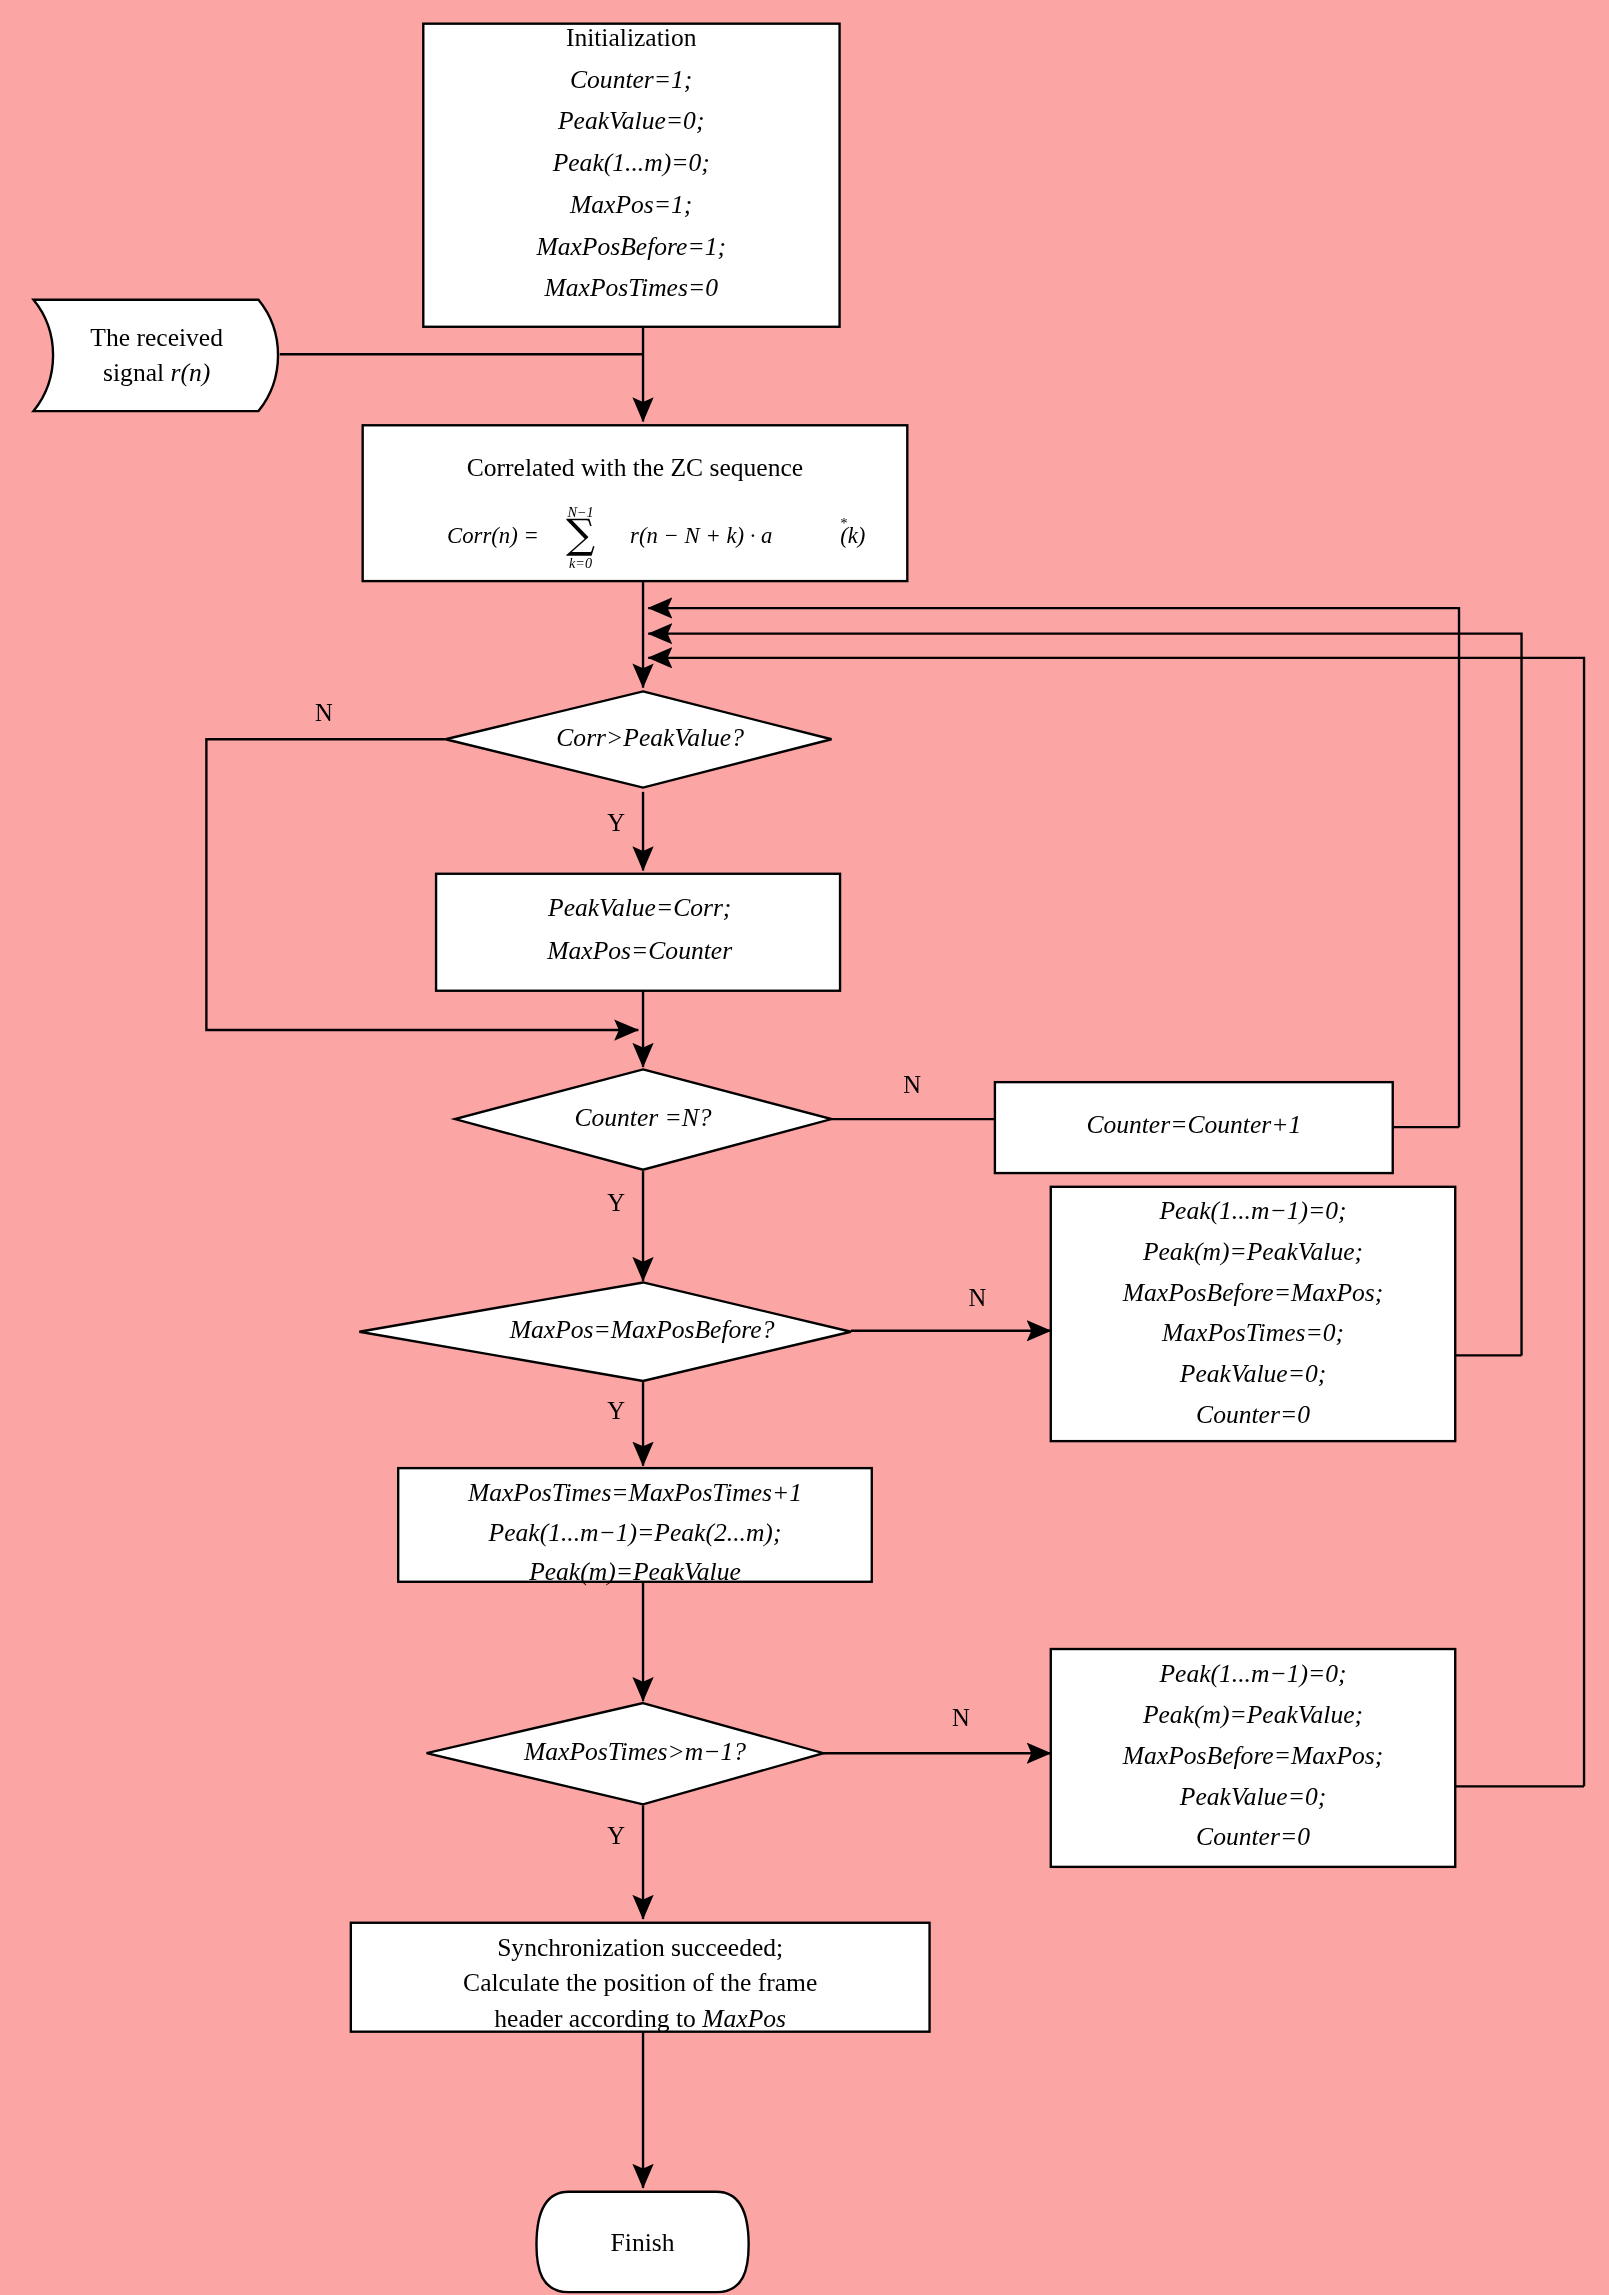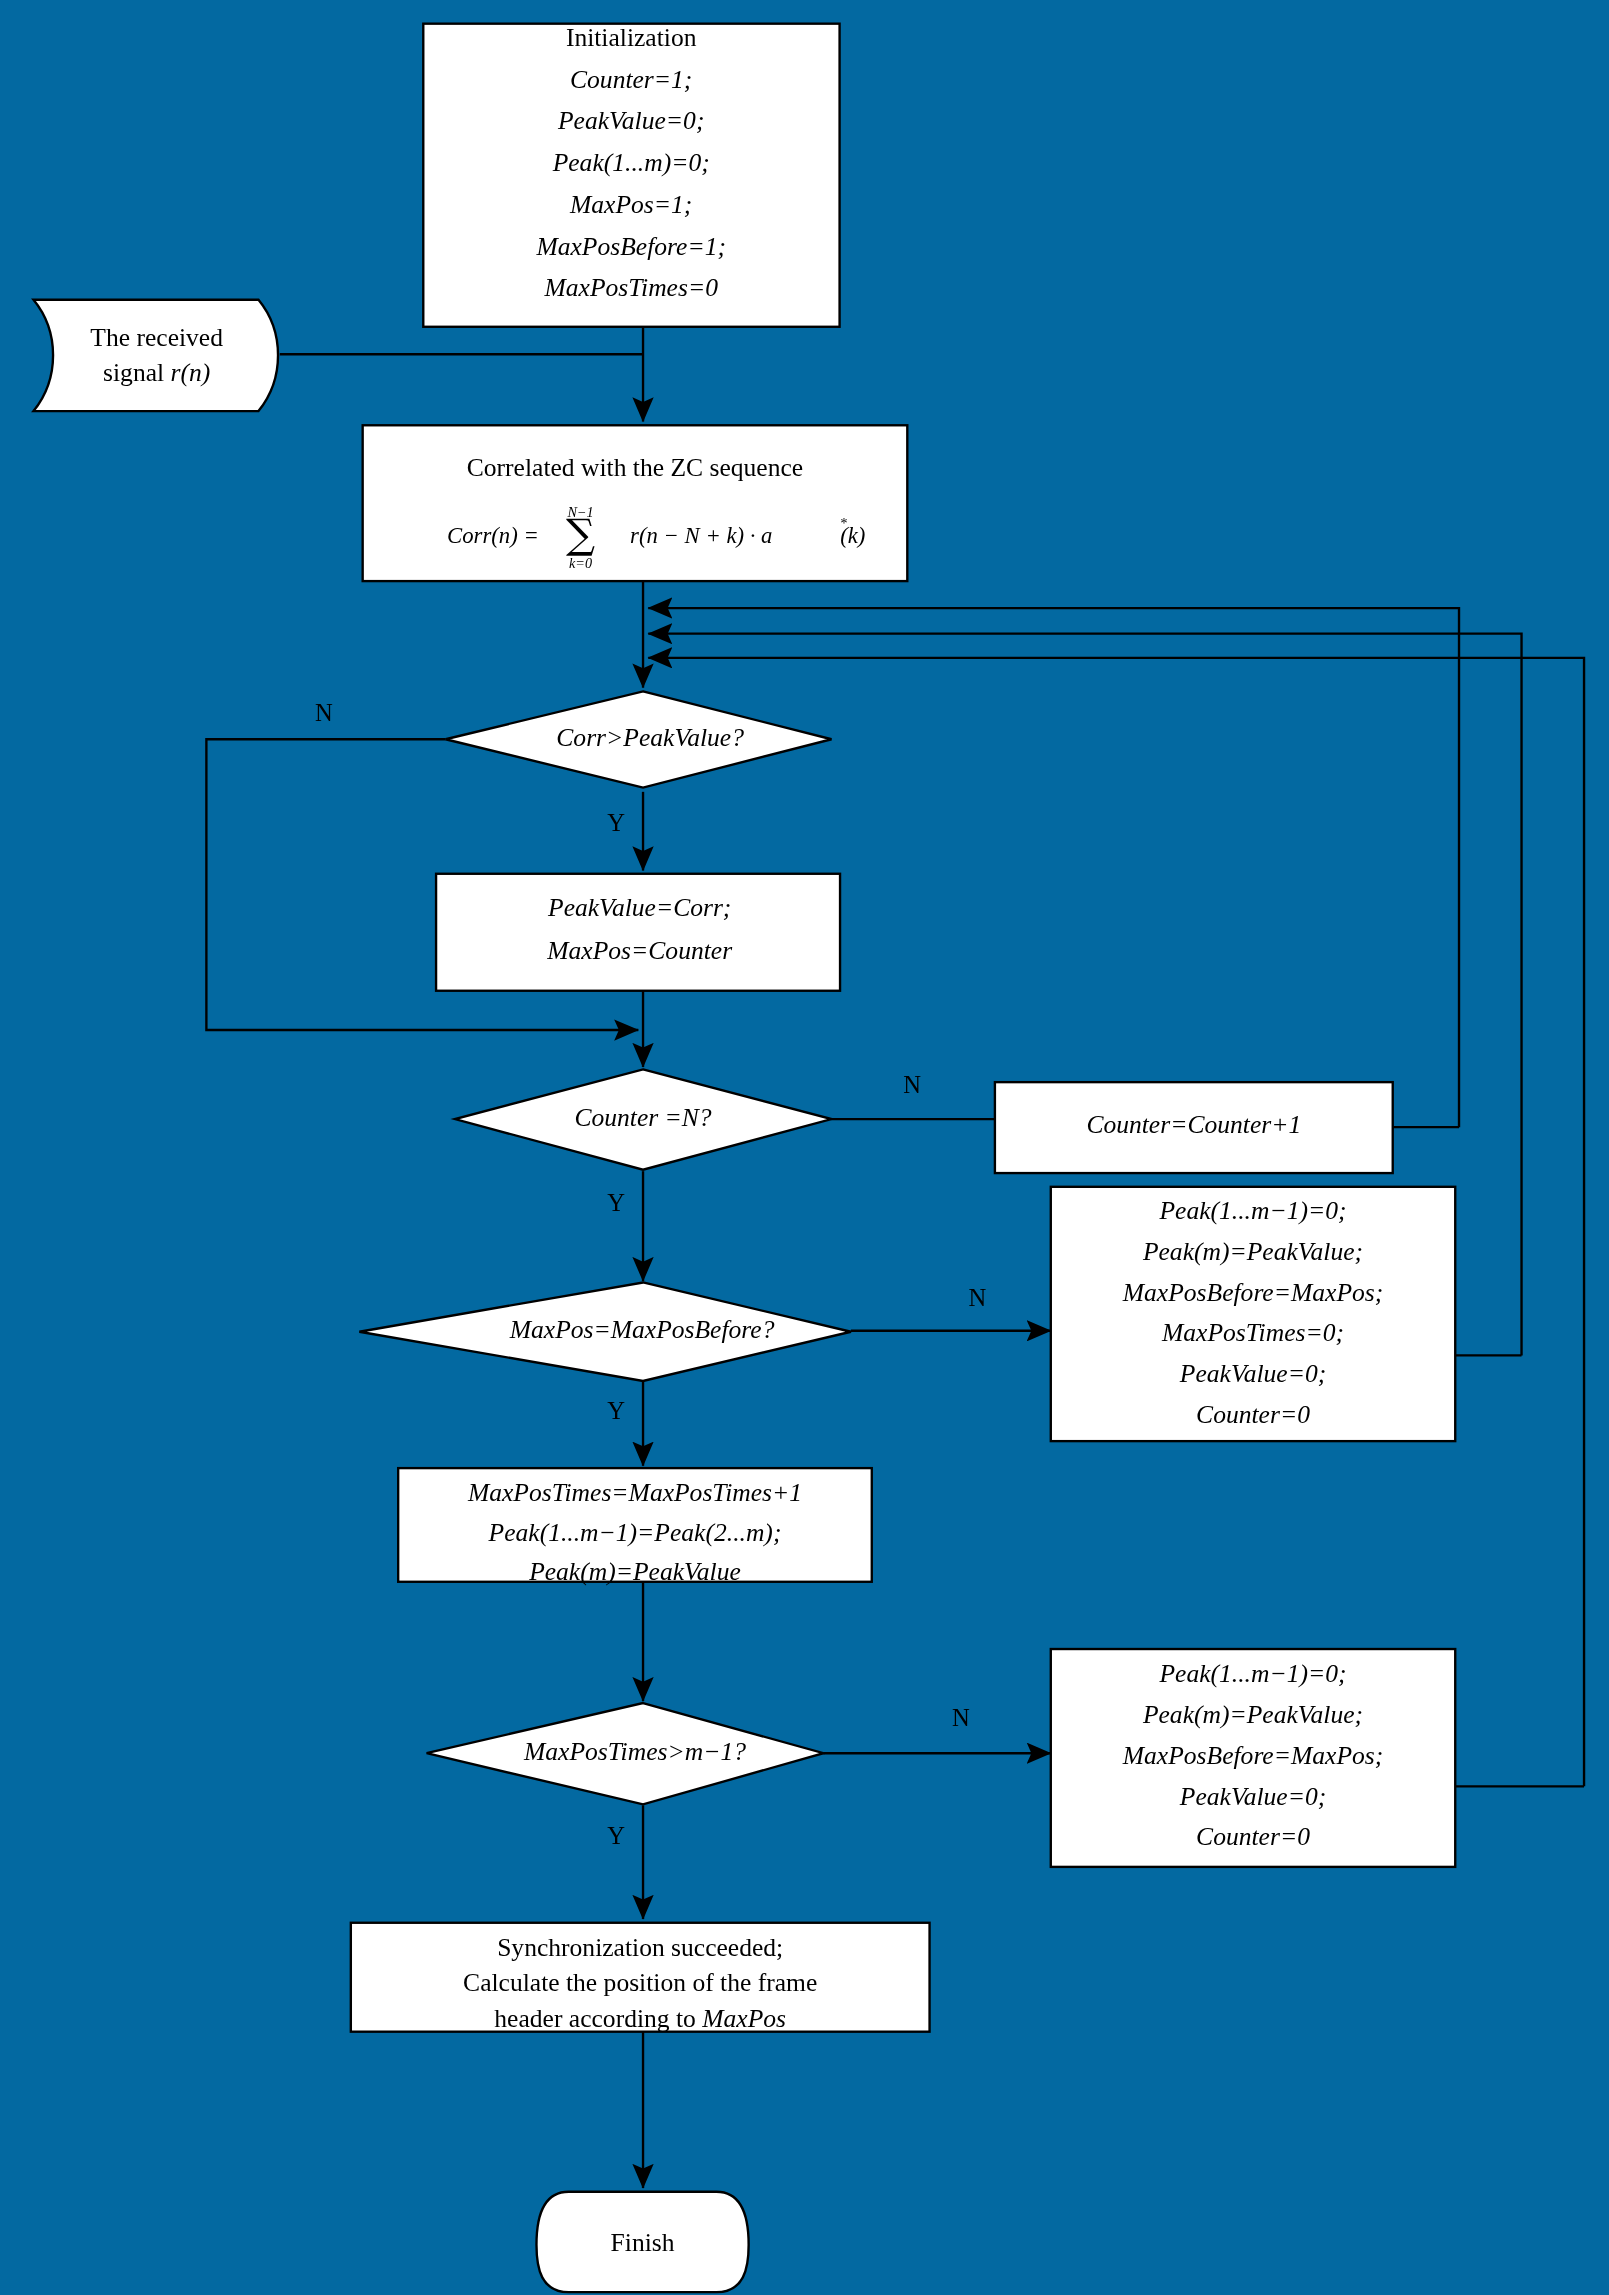--- a/index.html
+++ b/index.html
@@ -1,17 +1,17 @@
 <!DOCTYPE html>
 <html style="font-size:7.6px"><head>
 <meta charset="utf-8">
 <style>
   html,body{margin:0;padding:0;background:#ffffff;}
   body{font-family:"Liberation Serif",serif;}
-  #stage{position:relative;width:1610px;height:2295px;background:#0369a1;overflow:hidden;}
+  #stage{position:relative;width:1610px;height:2295px;background:#fca5a5;overflow:hidden;}
   svg{display:block;}
   .shape{fill:#ffffff;stroke:#000000;stroke-width:5;}
   .edge{stroke:#000000;stroke-width:5;fill:none;}
   .txt{font-family:"Liberation Serif",serif;fill:#000;text-anchor:middle;dominant-baseline:middle;}
   .upr{font-size:54px;}
   .ital{font-size:54px;font-style:italic;}
   .lbl{font-size:52px;}
   .math{font-size:48px;font-style:italic;}
   .math-small{font-size:30px;font-style:italic;}
   .sigma{font-size:86px;font-style:normal;font-family:"DejaVu Serif",serif;}

